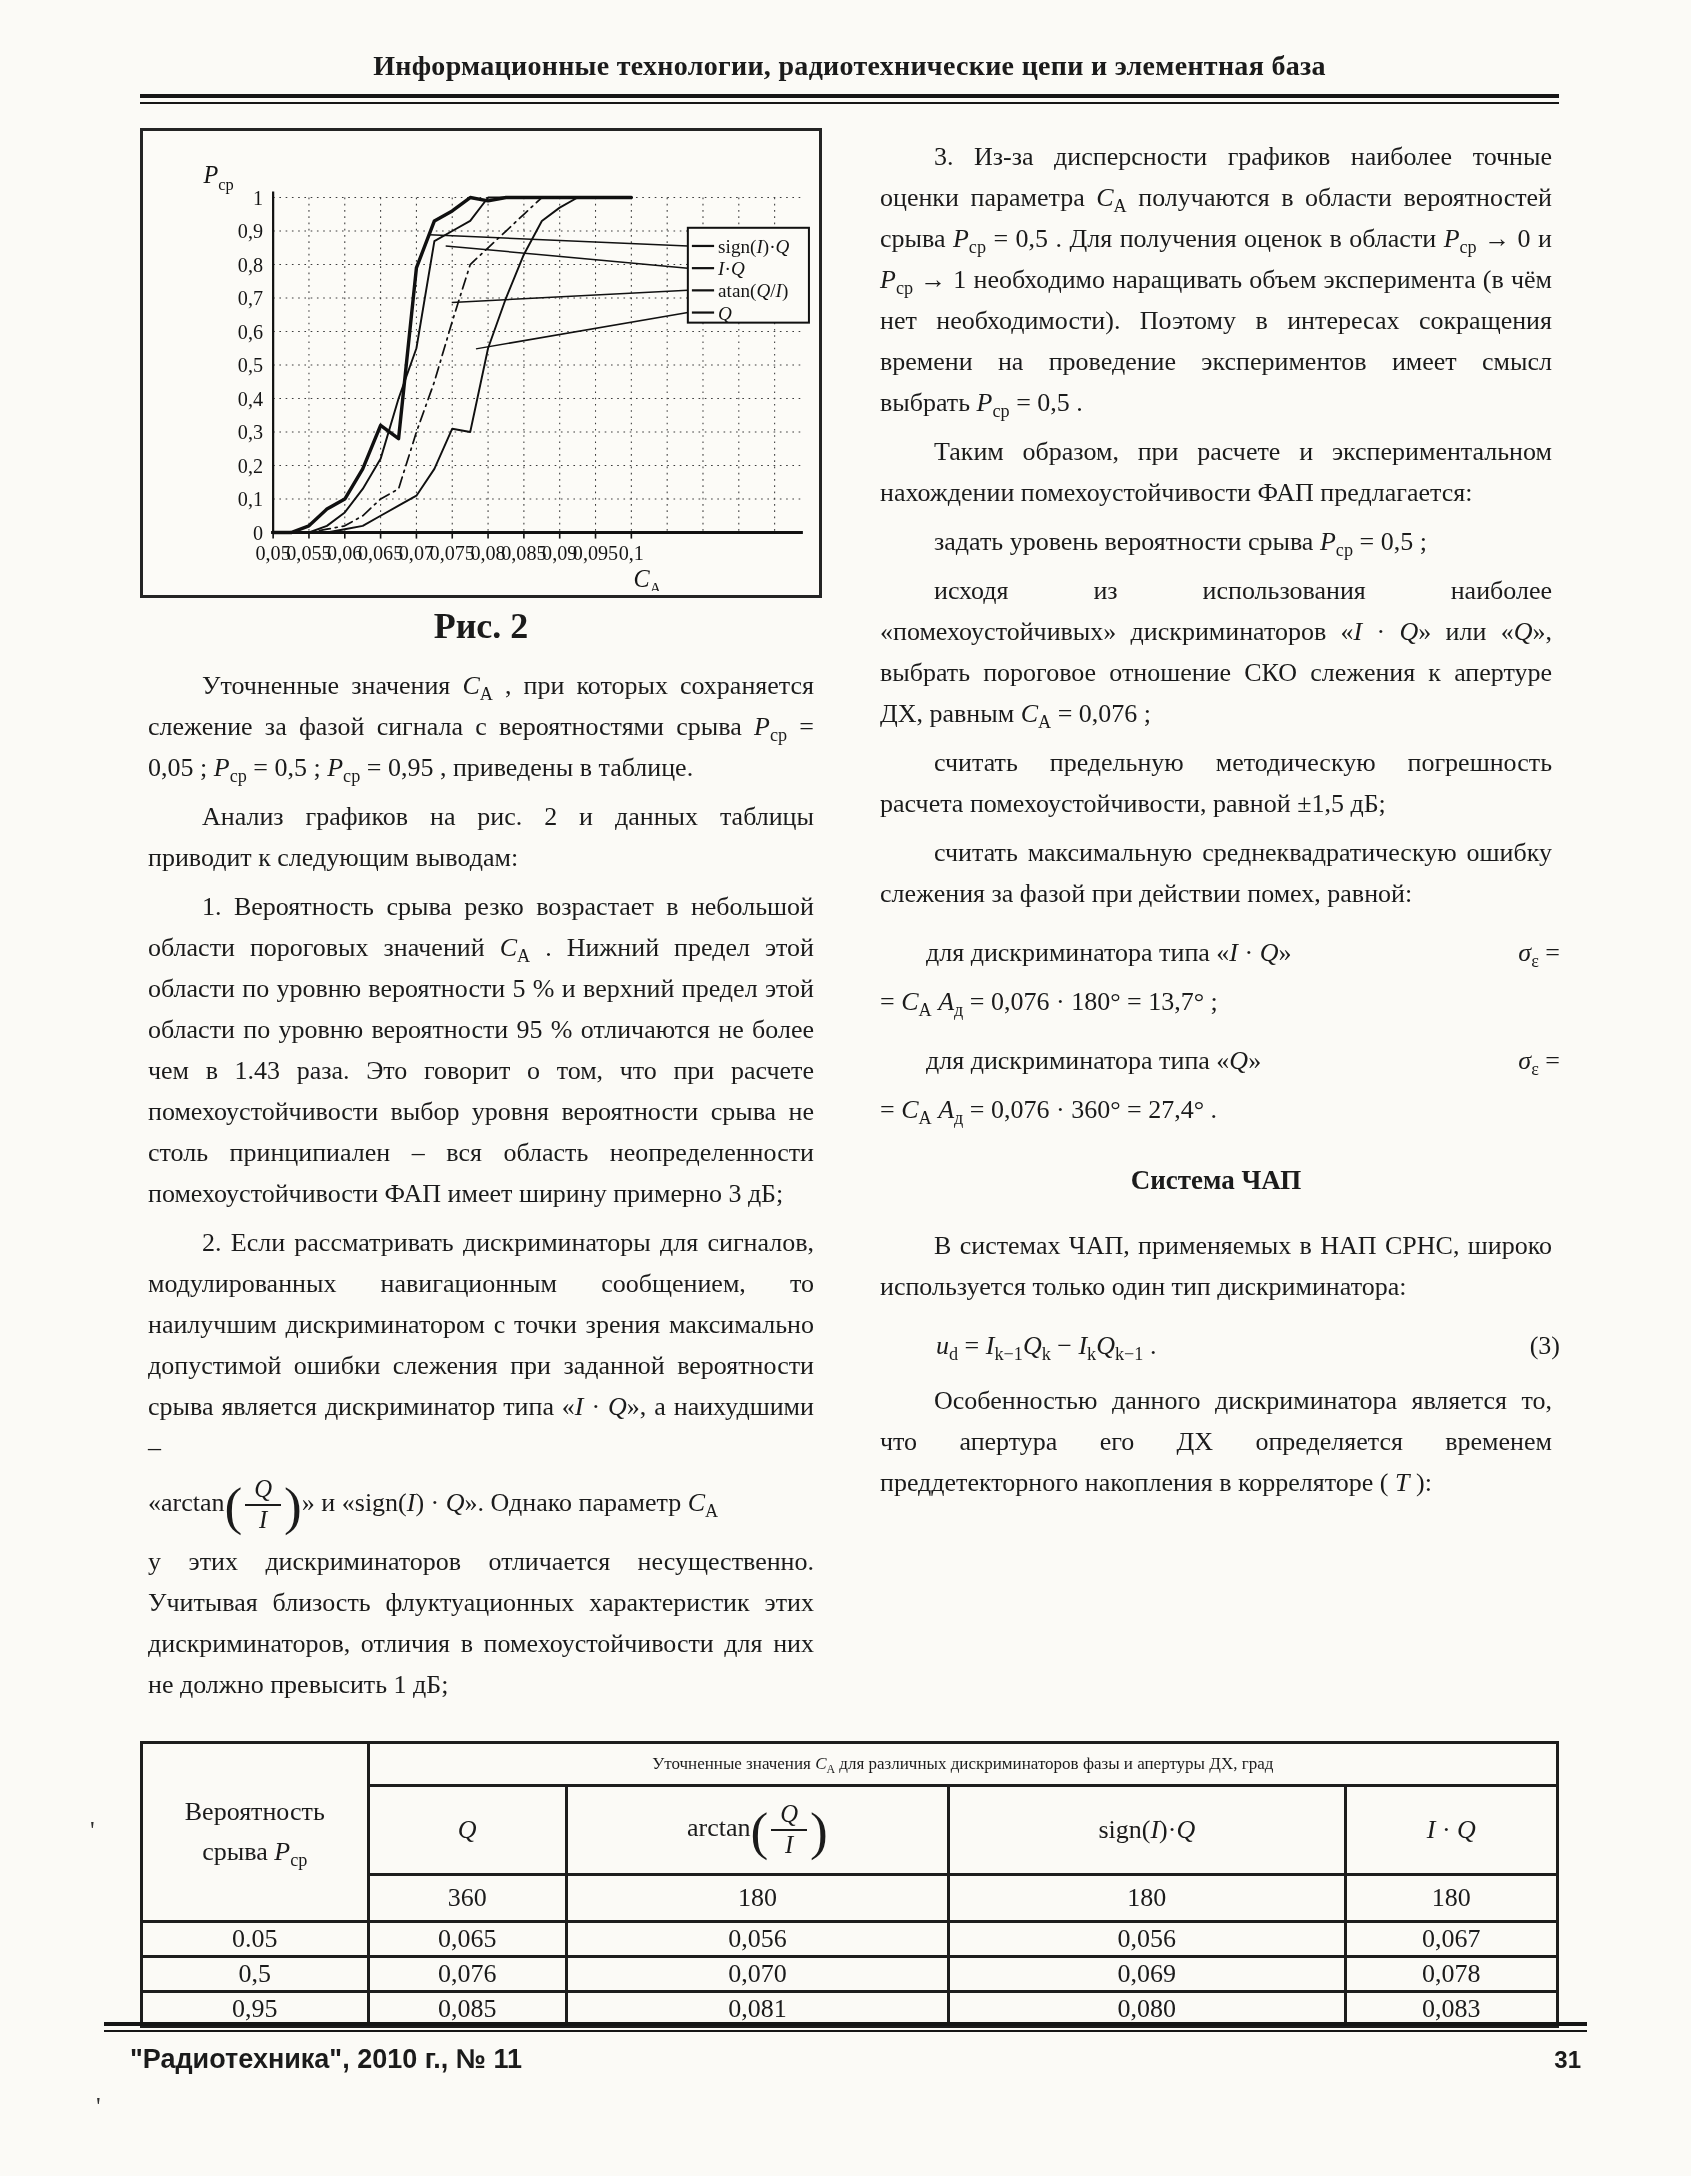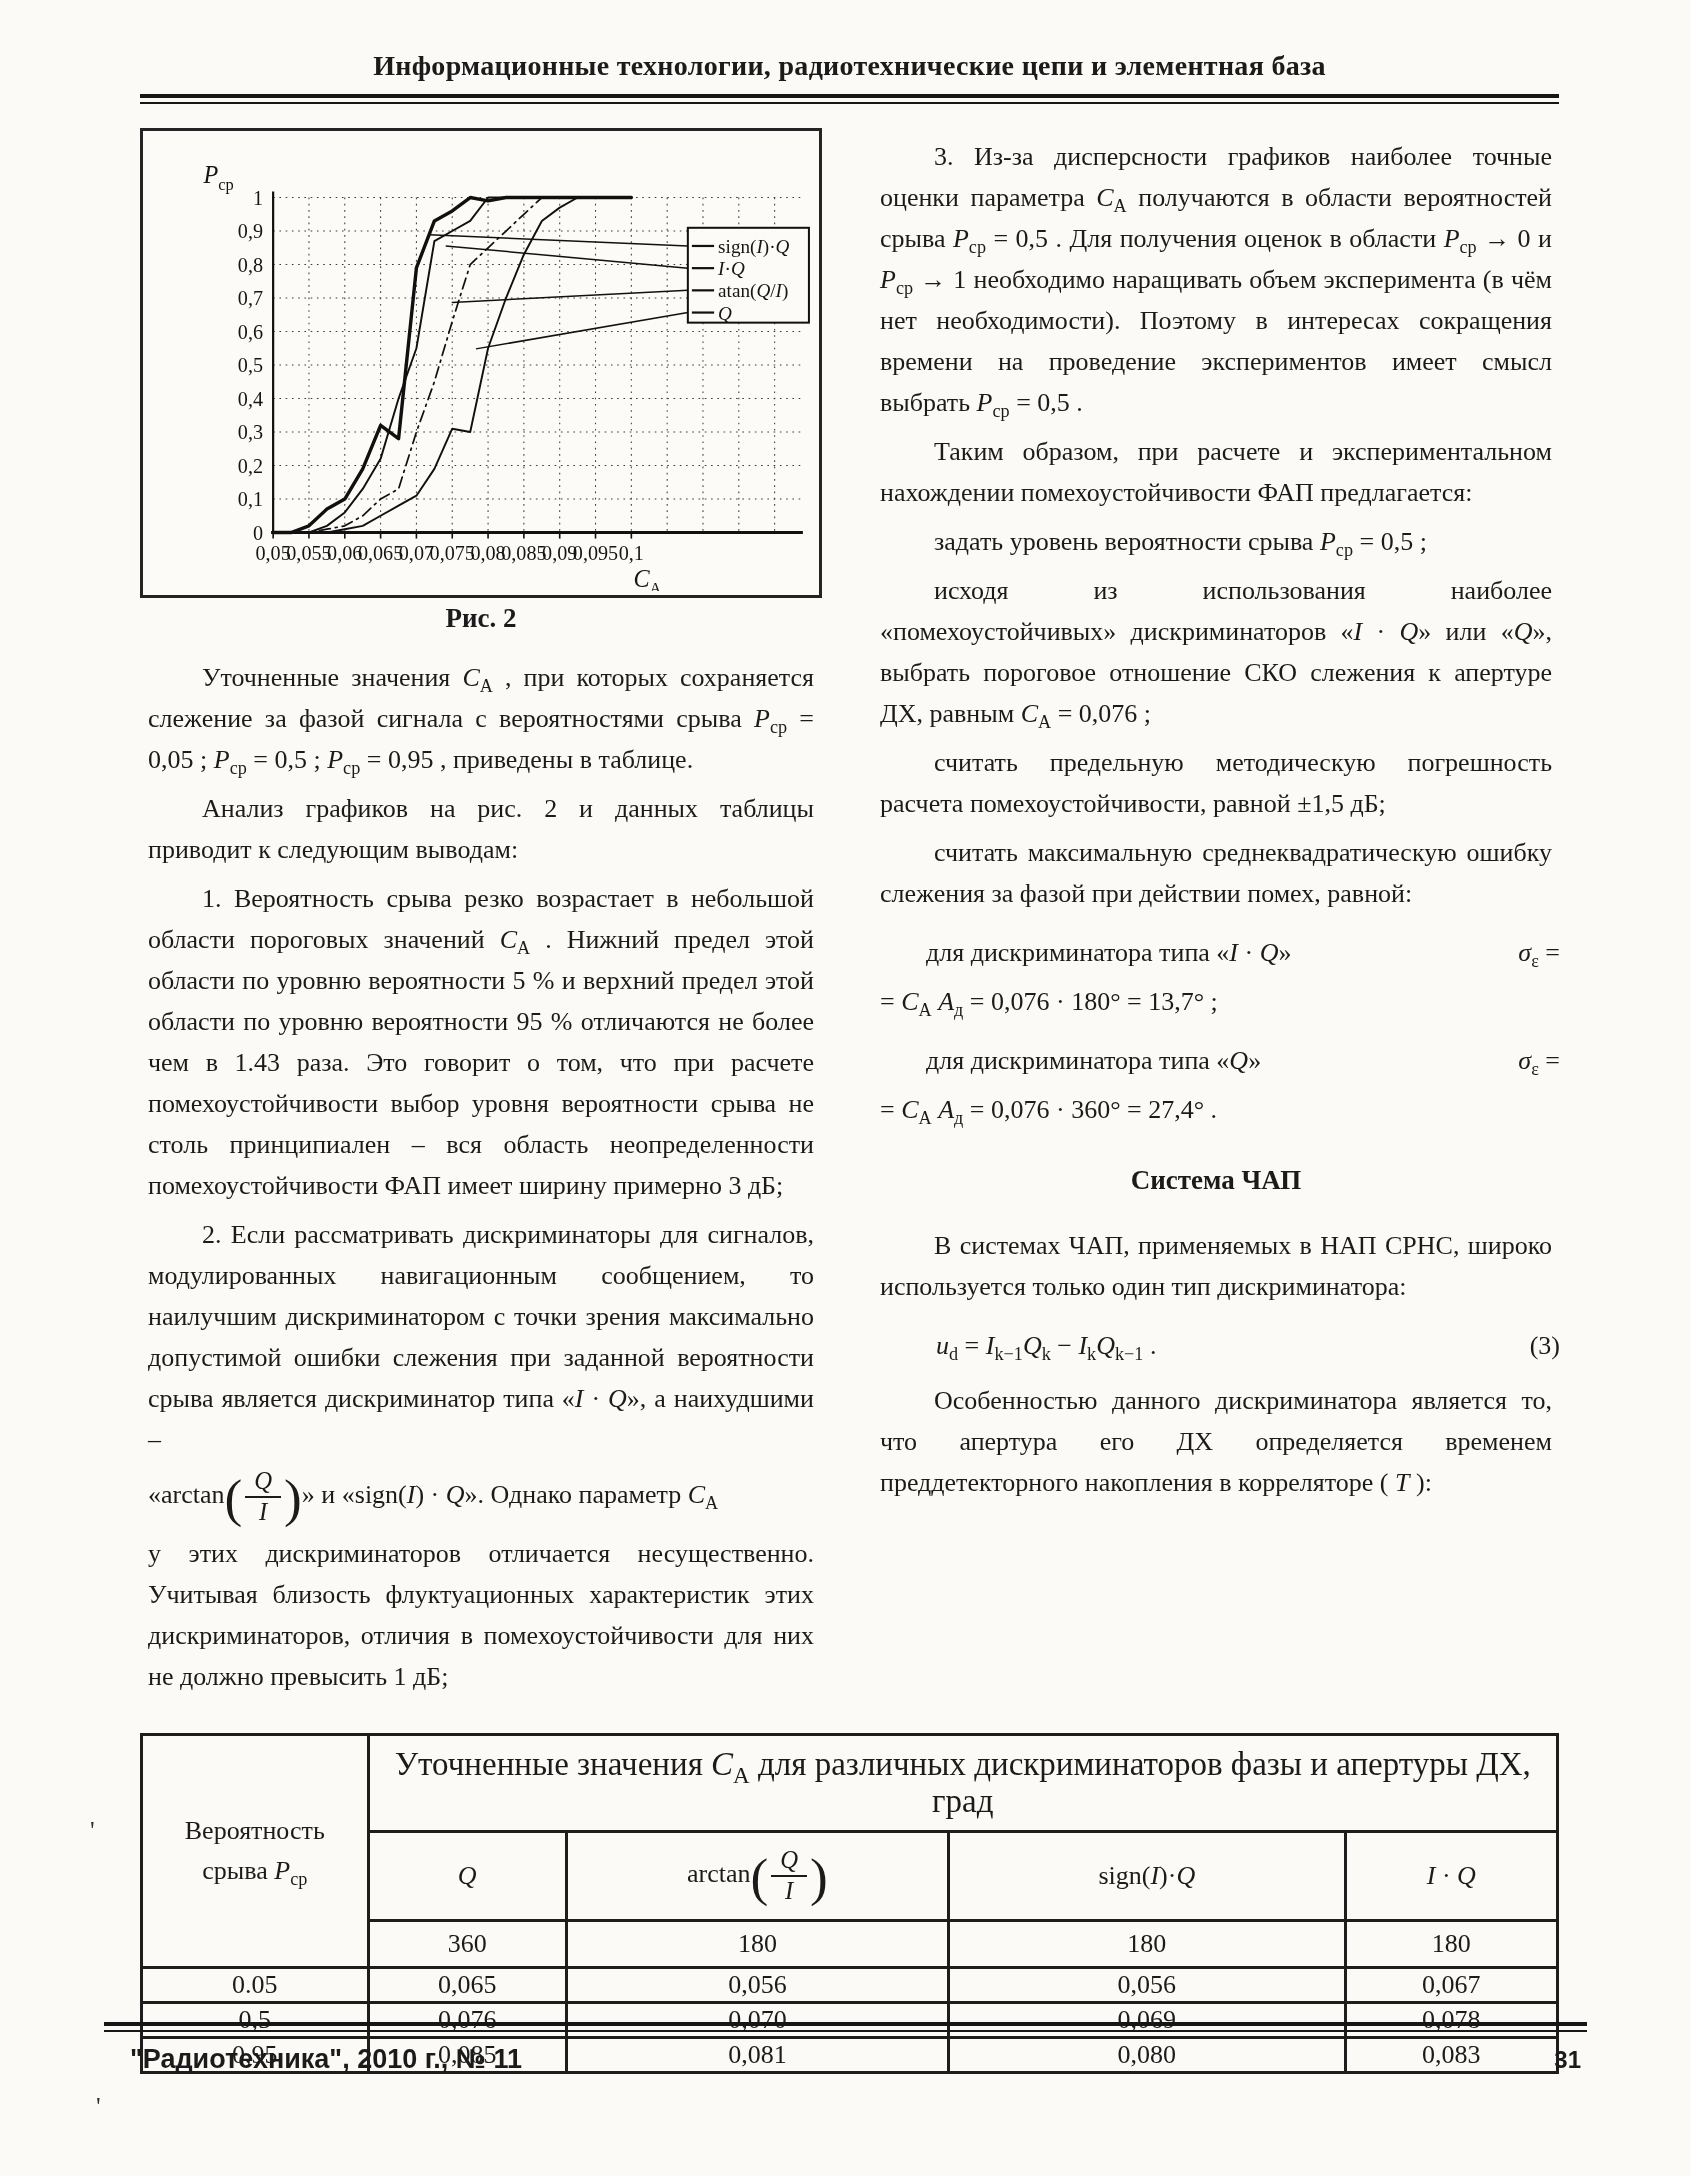--- a/index.html
+++ b/index.html
@@ -16,36 +16,36 @@
   .rule{border-top:4px solid #161616;border-bottom:2px solid #161616;height:4px;}
   .rule-head{margin-bottom:24px;}
   .cols{display:flex;gap:50px;align-items:flex-start;}
   .col{font-size:26px;line-height:41px;text-align:justify;}
   .col-left{width:682px;flex:0 0 682px;}
   .col-right{width:688px;flex:0 0 688px;}
   .col p{margin:8px;}
   .para{text-indent:54px;}
   .para-cont{text-indent:0;}
   .fig{border:3px solid #242424;background:#fcfbf7;padding:8px 4px 4px;}
-  .fig-caption{text-align:center;font-weight:bold;font-size:27px;margin:0 0 18px;text-indent:0;}
+  .fig-caption{text-align:center;font-weight:bold;font-size:36px;margin:8px 0 18px;text-indent:0;}
   .formula-line{margin:8px 0 6px;text-indent:0;line-height:1.25;}
   .spread{display:flex;justify-content:space-between;align-items:baseline;padding-left:54px;margin-top:18px;}
   .heading{text-align:center;font-weight:bold;font-size:27px;margin:30px 0 24px;text-indent:0;}
   .eqrow{display:flex;justify-content:space-between;align-items:baseline;margin:18px 0 14px;}
   .eqrow .eq{padding-left:64px;font-style:normal;}
   sub{font-size:70%;line-height:0;}
   i{font-family:"Liberation Serif", serif;}
   .frac{display:inline-flex;flex-direction:column;align-items:center;vertical-align:middle;
         line-height:1.08;font-style:italic;margin:0 3px;font-size:.95em;}
   .frac .num{border-bottom:2px solid #1b1b1b;padding:0 9px 1px;}
   .frac .den{padding-top:1px;}
   .bigparen{font-size:2.05em;font-weight:400;vertical-align:middle;line-height:0;position:relative;top:2px;}
   .datatable{width:100%;border-collapse:collapse;margin-top:28px;font-size:26px;table-layout:fixed;}
   .datatable td{border:3px solid #1d1d1d;text-align:center;padding:6px 10px;vertical-align:middle;}
-  .datatable .title-cell{font-size:33px;padding:10px 8px;}
+  .datatable .title-cell{font-size:17px;padding:10px 8px;}
   .datatable .corner-cell{line-height:1.55;}
   .datatable .hdr-cell{padding:14px 6px;}
   .datatable .apert-cell{padding:7px 6px;}
   .datatable .data-cell,.datatable .rowlabel-cell{padding:1px 6px;}
   .page-footer{position:absolute;left:104px;right:104px;top:2022px;}
   .footer-row{display:flex;justify-content:space-between;align-items:baseline;
               font-family:"Liberation Sans", sans-serif;font-weight:bold;margin-top:12px;}
   .footer-journal{font-size:27px;padding-left:26px;}
   .footer-page{font-size:24px;padding-right:6px;}
   .artifact{position:absolute;font-size:26px;color:#2e2e2e;font-family:"Liberation Serif",serif;}

